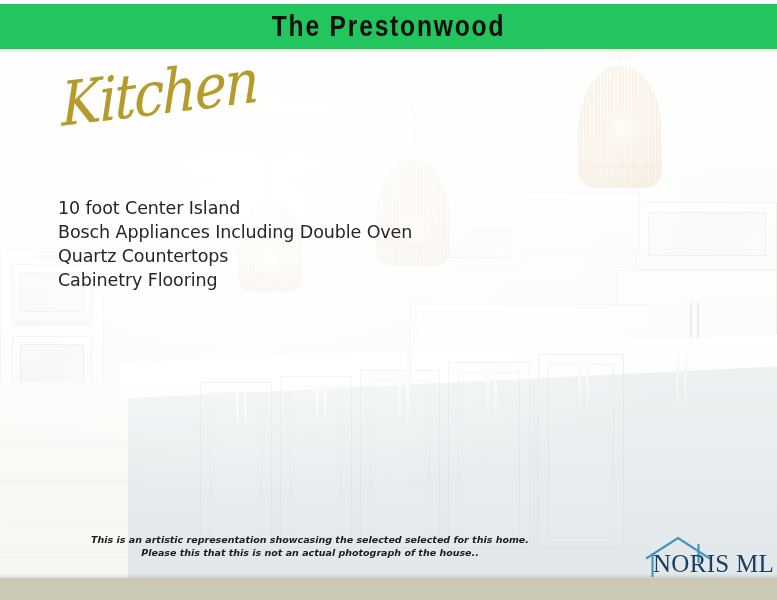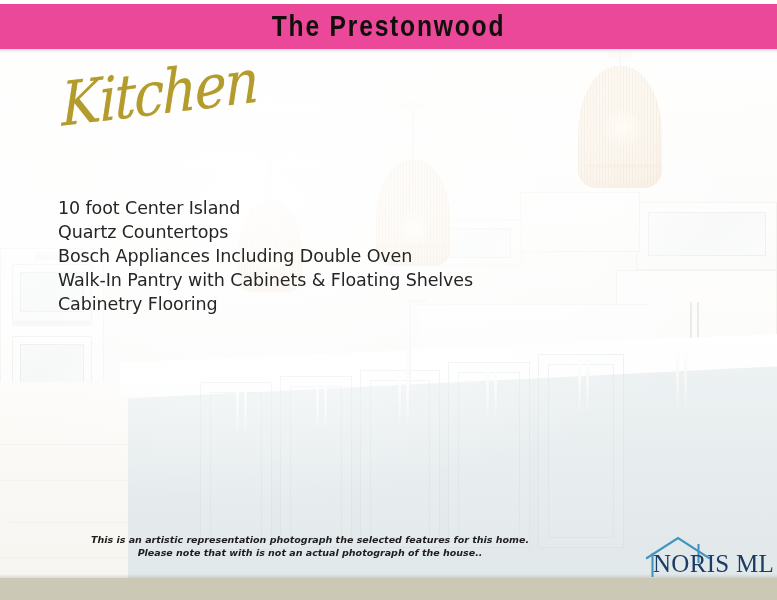--- a/index.html
+++ b/index.html
@@ -19,21 +19,21 @@
     background: #ffffff;
   }
 
   
   .top-band {
     position: absolute;
     left: 0;
     top: 4px;
     width: 777px;
     height: 45px;
-    background: #ec4899;
+    background: #22c55e;
     z-index: 40;
   }
   .top-band-title {
     position: absolute;
     left: 0;
     top: 5px;
     width: 777px;
     text-align: center;
     font-family: "Liberation Sans Narrow", "Liberation Sans", sans-serif;
     font-weight: 700;
@@ -479,29 +479,28 @@
 
   <div class="bottom-band-shadow"></div>
   <div class="bottom-band"></div>
 
   <div class="overlay">
 
     <div class="script-title">Kitchen</div>
 
     <div class="features">
       <div class="feature-line">10 foot Center Island</div>
+      <div class="feature-line">Bosch Appliances Including Double Oven</div>
       <div class="feature-line">Quartz Countertops</div>
-      <div class="feature-line">Bosch Appliances Including Double Oven</div>
-      <div class="feature-line">Walk-In Pantry with Cabinets &amp; Floating Shelves</div>
       <div class="feature-line">Cabinetry Flooring</div>
     </div>
 
     <div class="disclaimer">
-      <div>This is an artistic representation photograph the selected features for this home.</div>
-      <div>Please note that with is not an actual photograph of the house..</div>
+      <div>This is an artistic representation showcasing the selected selected for this home.</div>
+      <div>Please this that this is not an actual photograph of the house..</div>
     </div>
 
     <div class="logo">
       <svg class="logo-svg" width="130" height="46" viewBox="0 0 130 46">
 
         <g fill="none" stroke="#3f94c0" stroke-width="2.1" stroke-linecap="square" stroke-linejoin="miter">
           <path d="M2 22 L33 2 L64 22"></path>
           <path d="M53.5 9 L53.5 26"></path>
           <path d="M7.5 18.5 L7.5 40"></path>
         </g>

